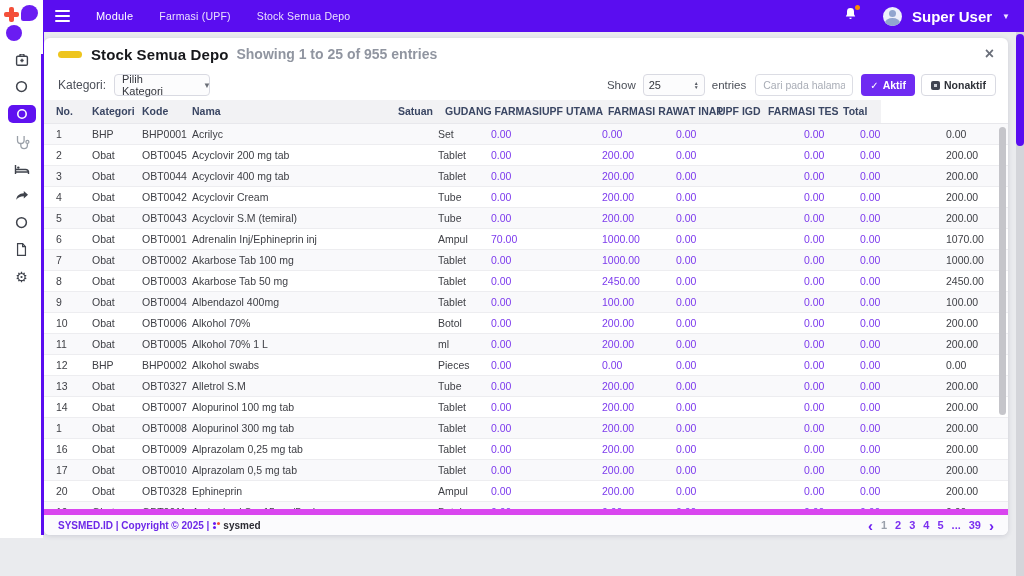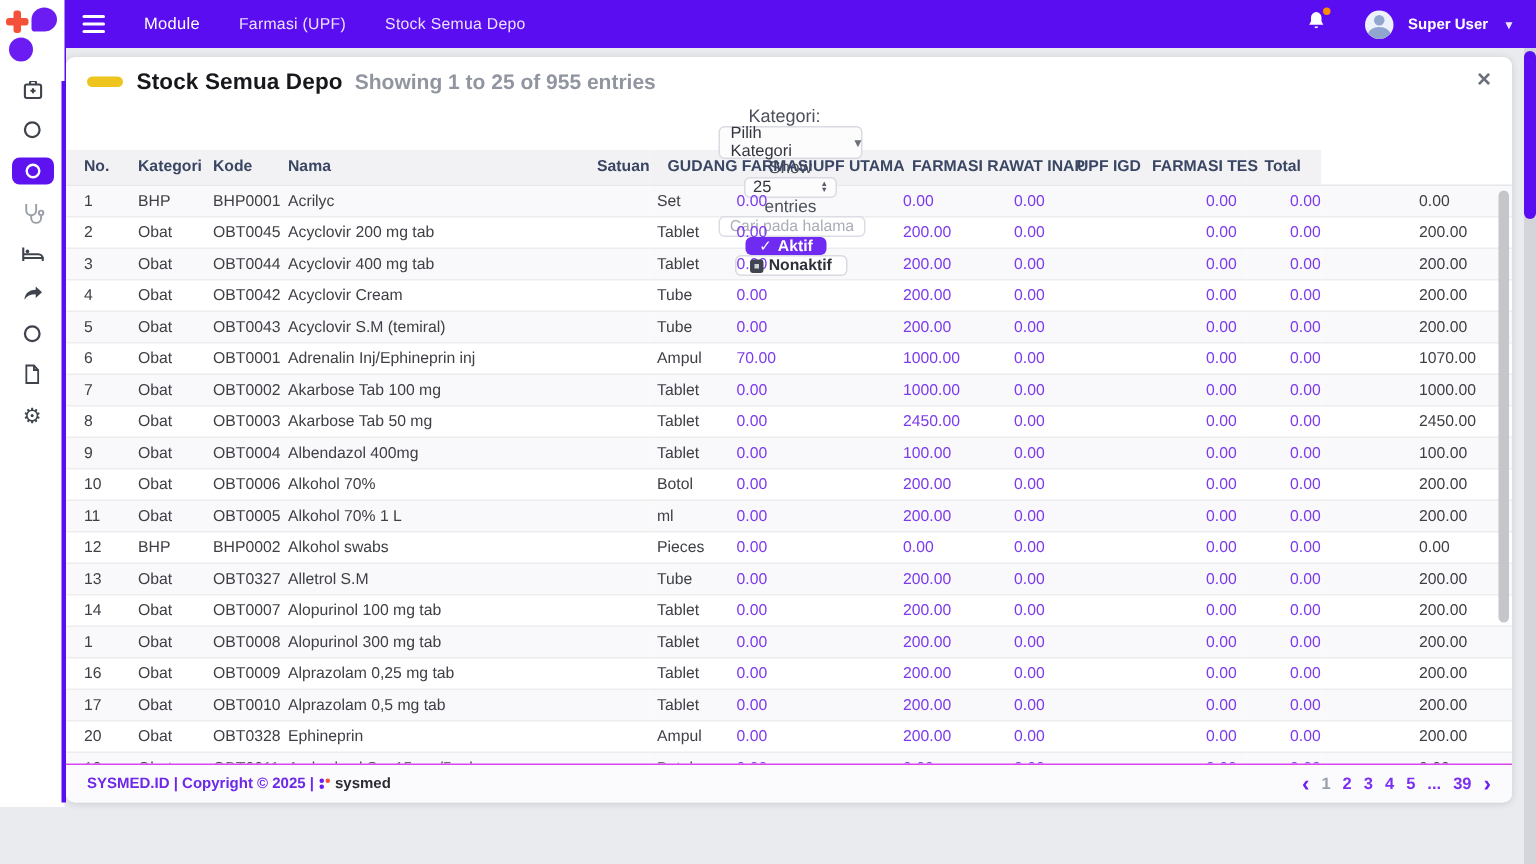--- a/index.html
+++ b/index.html
@@ -24,21 +24,21 @@
   .nav-right{ margin-left:auto; display:flex; align-items:center; margin-right:14px; gap:10px; }
   .bell-wrap{ position:relative; margin-right:16px; cursor:pointer; }
   .bell-dot{ position:absolute; top:-2px; right:-3px; width:5px; height:5px;
     border-radius:50%; background:#fb8c00; }
   .avatar{ width:19px; height:19px; border-radius:50%; background:#edf1fb;
     position:relative; overflow:hidden; }
   .avatar .head{ position:absolute; top:3px; left:6px; width:7px; height:7px;
     border-radius:50%; background:#91a6cf; }
   .avatar .torso{ position:absolute; top:11px; left:2px; width:15px; height:10px;
     border-radius:50%; background:#91a6cf; }
-  .user-name{ font-size:10px; font-weight:bold; }
+  .user-name{ font-size:15px; font-weight:bold; }
   .caret{ font-size:8px; opacity:.9; }
 
   
   .logo-box{ position:absolute; left:0; top:0; width:43px; height:54px;
     background:#fff; z-index:6; }
   .lg-plus{ position:absolute; top:7px; left:4px; width:15px; height:15px; }
   .lg-plus::before,.lg-plus::after{ content:""; position:absolute; background:#f4503a; border-radius:2px; }
   .lg-plus::before{ left:5px; top:0; width:5px; height:15px; }
   .lg-plus::after{ left:0; top:5px; width:15px; height:5px; }
   .lg-blob{ position:absolute; top:5px; left:21px; width:17px; height:16px;
@@ -63,21 +63,21 @@
   .card{ position:absolute; left:44px; top:38px; width:964px; height:497px;
     background:#fff; border-radius:6px; box-shadow:0 1px 5px rgba(50,50,90,.16);
     overflow:hidden; z-index:1; }
   .card-head{ height:32px; display:flex; align-items:center; padding:0 14px; }
   .dash{ width:24px; height:7px; background:var(--yellow); border-radius:4px; margin-right:9px; }
   .panel-title{ font-size:15px; font-weight:800; color:#17181c; letter-spacing:.1px; }
   .panel-sub{ margin-left:8px; font-size:14px; font-weight:bold; color:#9095a0; }
   .close-x{ margin-left:auto; color:#6a6f7a; font-size:16px; font-weight:bold;
     cursor:pointer; line-height:1; }
 
-  .filter-row{ height:30px; display:flex; align-items:center; padding:0 12px 0 14px;flex-direction:column; }
+  .filter-row{ height:30px; display:flex; align-items:center; padding:0 12px 0 14px; }
   .flabel{ font-size:12px; color:#4b4f58; margin-right:8px; }
   .sel{ height:22px; background:#fcfcfd; border:1px solid #d9dae2; border-radius:4px;
     display:flex; align-items:center; font-size:11px; color:#34363d; cursor:pointer; }
   .sel-kategori{ width:96px; padding:0 7px;gap:40px; }
   .sel .sel-caret{ margin-left:auto; font-size:8px; color:#6b6f78; }
   .spacer-flex{ flex:1; }
   .show-label,.entries-label{ font-size:11.5px; color:#4b4f58; }
   .sel-show{ width:62px; padding:0 5px; margin:0 7px; }
   .updown{ margin-left:auto; display:flex; flex-direction:column; line-height:4px;
     font-size:5px; color:#555a63; }
@@ -115,21 +115,21 @@
   .sv7{ margin-left:68px; color:var(--valpurple); }
   .sv8{ margin-left:86px; color:var(--valpurple); }
   .sv9{ margin-left:92px; color:var(--valpurple); }
   .svt{ margin-left:53px; color:#3f4046; }
 
   .tbl-scroll{ position:absolute; right:2px; top:89px; width:7px; height:288px;
     background:#c5c5ca; border-radius:3.5px; cursor:pointer; }
 
   
   .card-foot{ position:absolute; left:0; right:0; bottom:0; height:26px;
-    background:#fbfbfd; border-top:1px solid #d946ef; display:flex;
+    background:#fbfbfd; border-top:6px solid #d946ef; display:flex;
     align-items:center; padding:0 14px; }
   .copyright{ font-size:10px; font-weight:bold; color:#6d28e8; }
   .brand{ display:flex; align-items:center; margin-left:4px; gap:2px; }
   .brand-dots{ display:inline-grid; grid-template-columns:3px 3px; gap:1px; margin-right:1px; }
   .brand-dots i{ width:3px; height:3px; border-radius:50%; }
   .bd1{ background:#6a1cf2; } .bd2{ background:#f4503a; } .bd3{ background:#6a1cf2; }
   .brand-name{ font-size:10px; font-weight:bold; color:#2b2b33; }
   .pagination{ margin-left:auto; display:flex; align-items:center; gap:8px; }
   .pg-chev{ color:#6d1df0; font-size:15px; font-weight:900; cursor:pointer; line-height:1; }
   .pg-num{ color:#7b2ff0; font-size:11px; font-weight:bold; cursor:pointer; }

